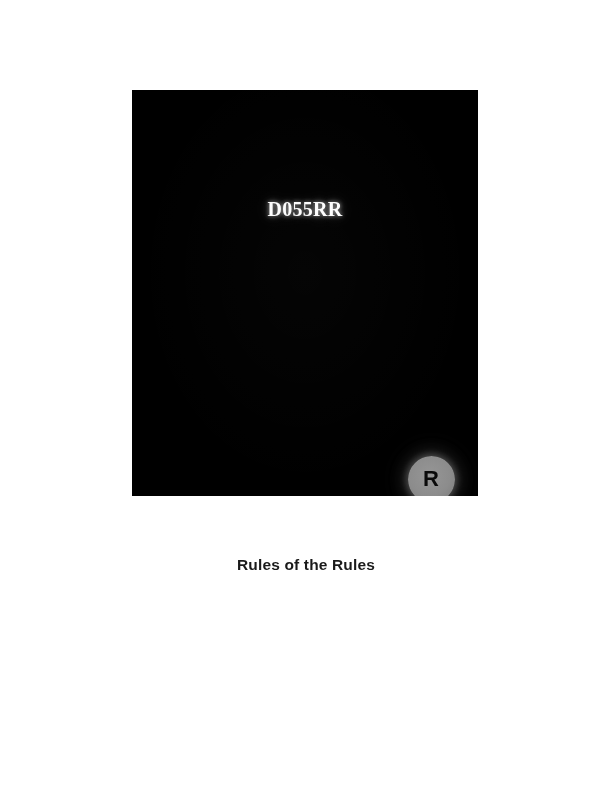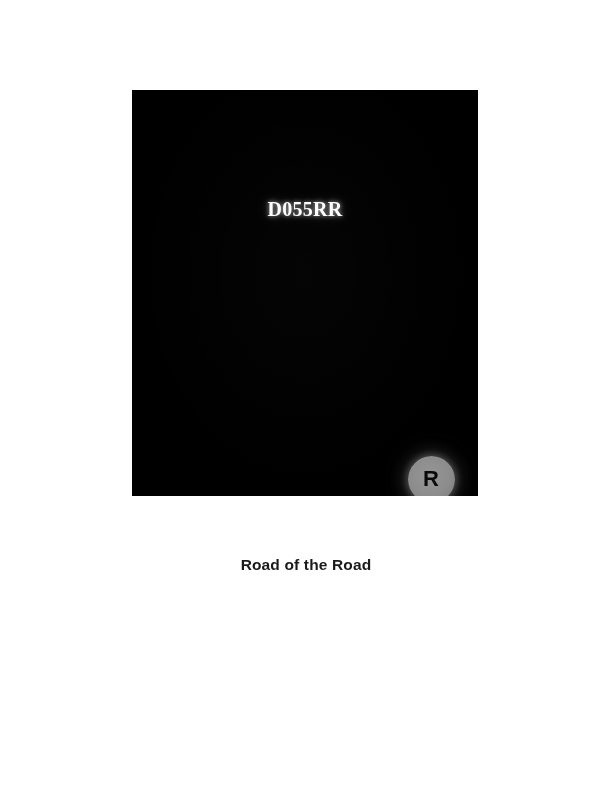--- a/index.html
+++ b/index.html
@@ -119,15 +119,15 @@
   <div id="figure-panel">
 
     <div id="figure-title">D055RR</div>
 
     <div class="marker marker-gray" style="left:275.5px; top:365.5px; width:47px; height:47px; font-size:22px;">
       <span class="marker-label">R</span>
     </div>
 
   </div>
 
-  <div id="caption">Road of the Road</div>
+  <div id="caption">Rules of the Rules</div>
 
 </div>
 
 </body></html>

